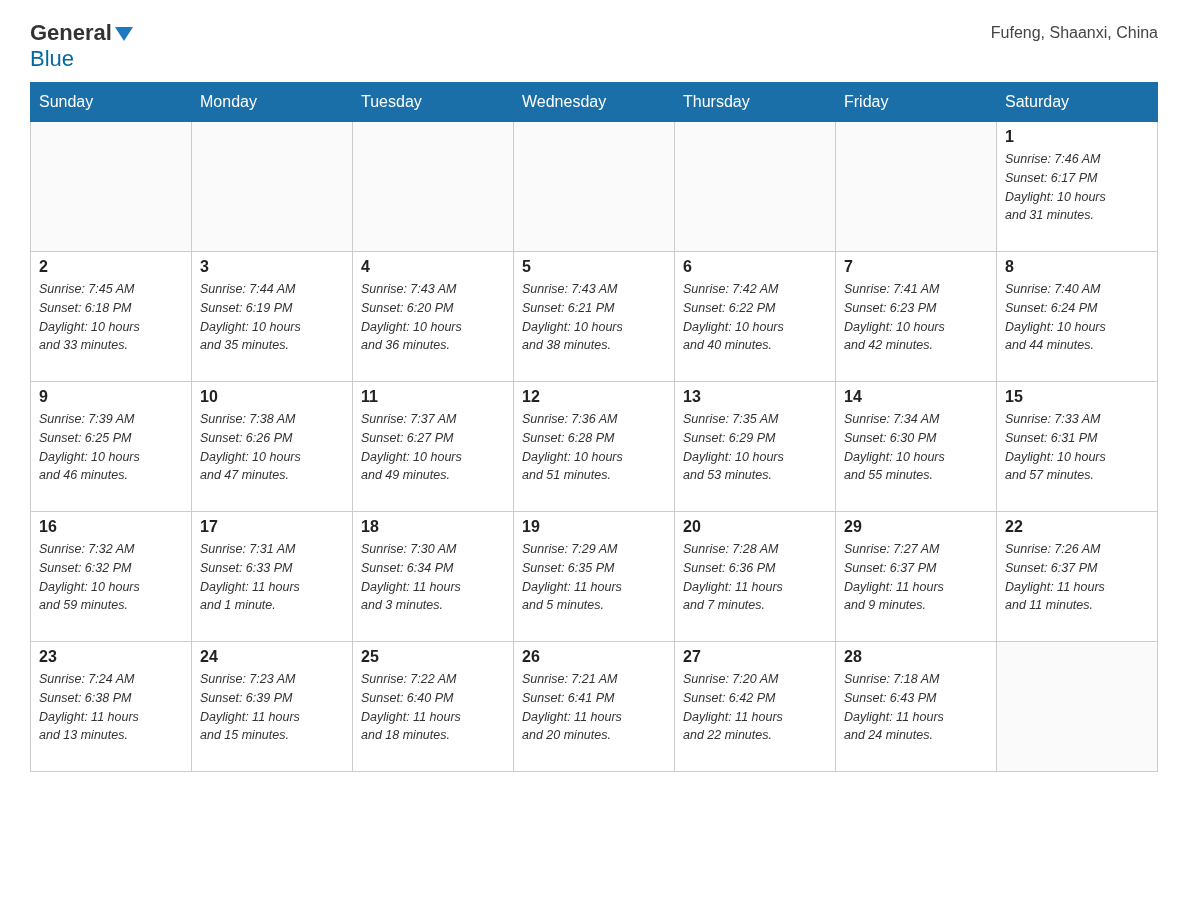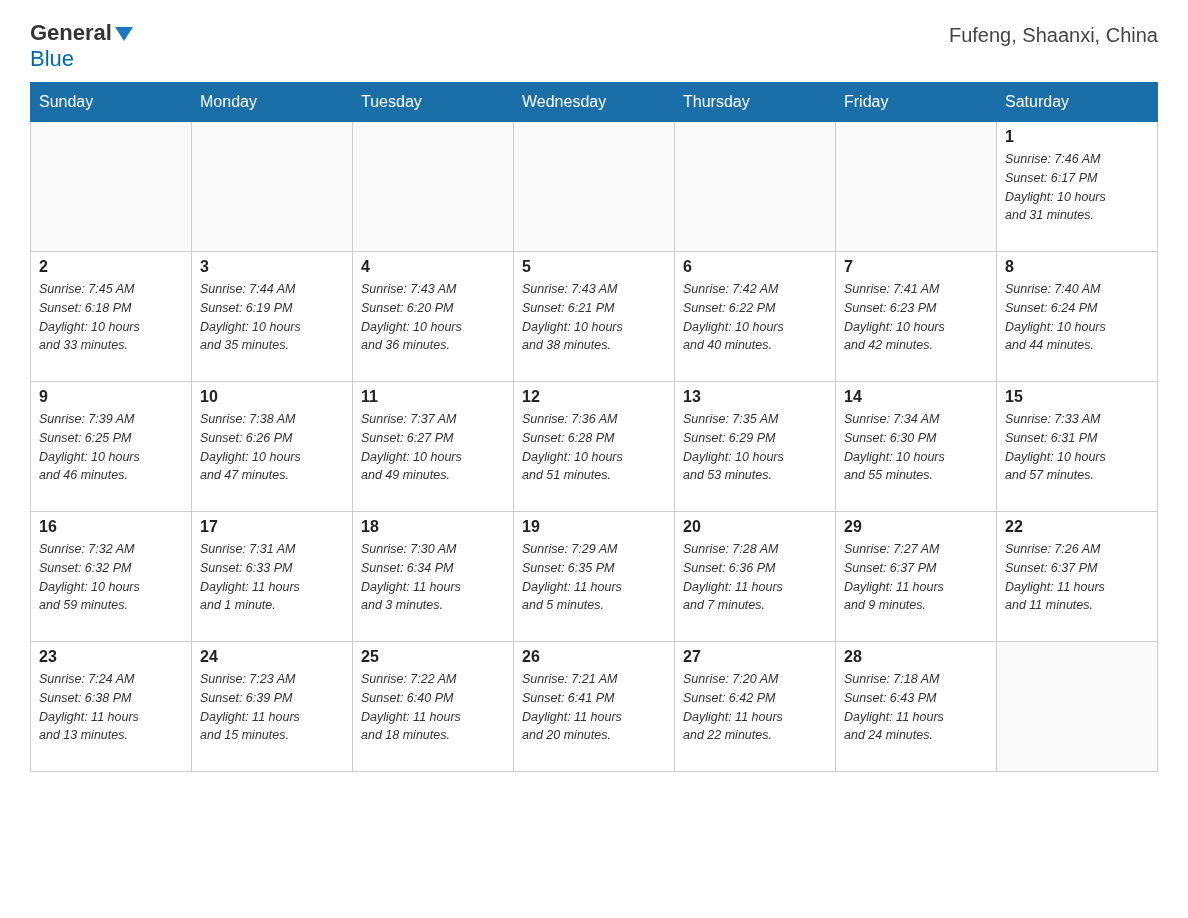--- a/index.html
+++ b/index.html
@@ -29,21 +29,21 @@
     .title-section {
       text-align: right;
     }
     .month-title {
       font-size: 48px;
       font-weight: bold;
       color: #222;
       line-height: 1.1;
     }
     .location-title {
-      font-size: 20px;
+      font-size: 16px;
       color: #444;
       margin-top: 4px;
     }
     .calendar {
       width: 100%;
       border-collapse: collapse;
       margin-top: 10px;
     }
     .calendar th {
       background-color: #1a6fa8;

